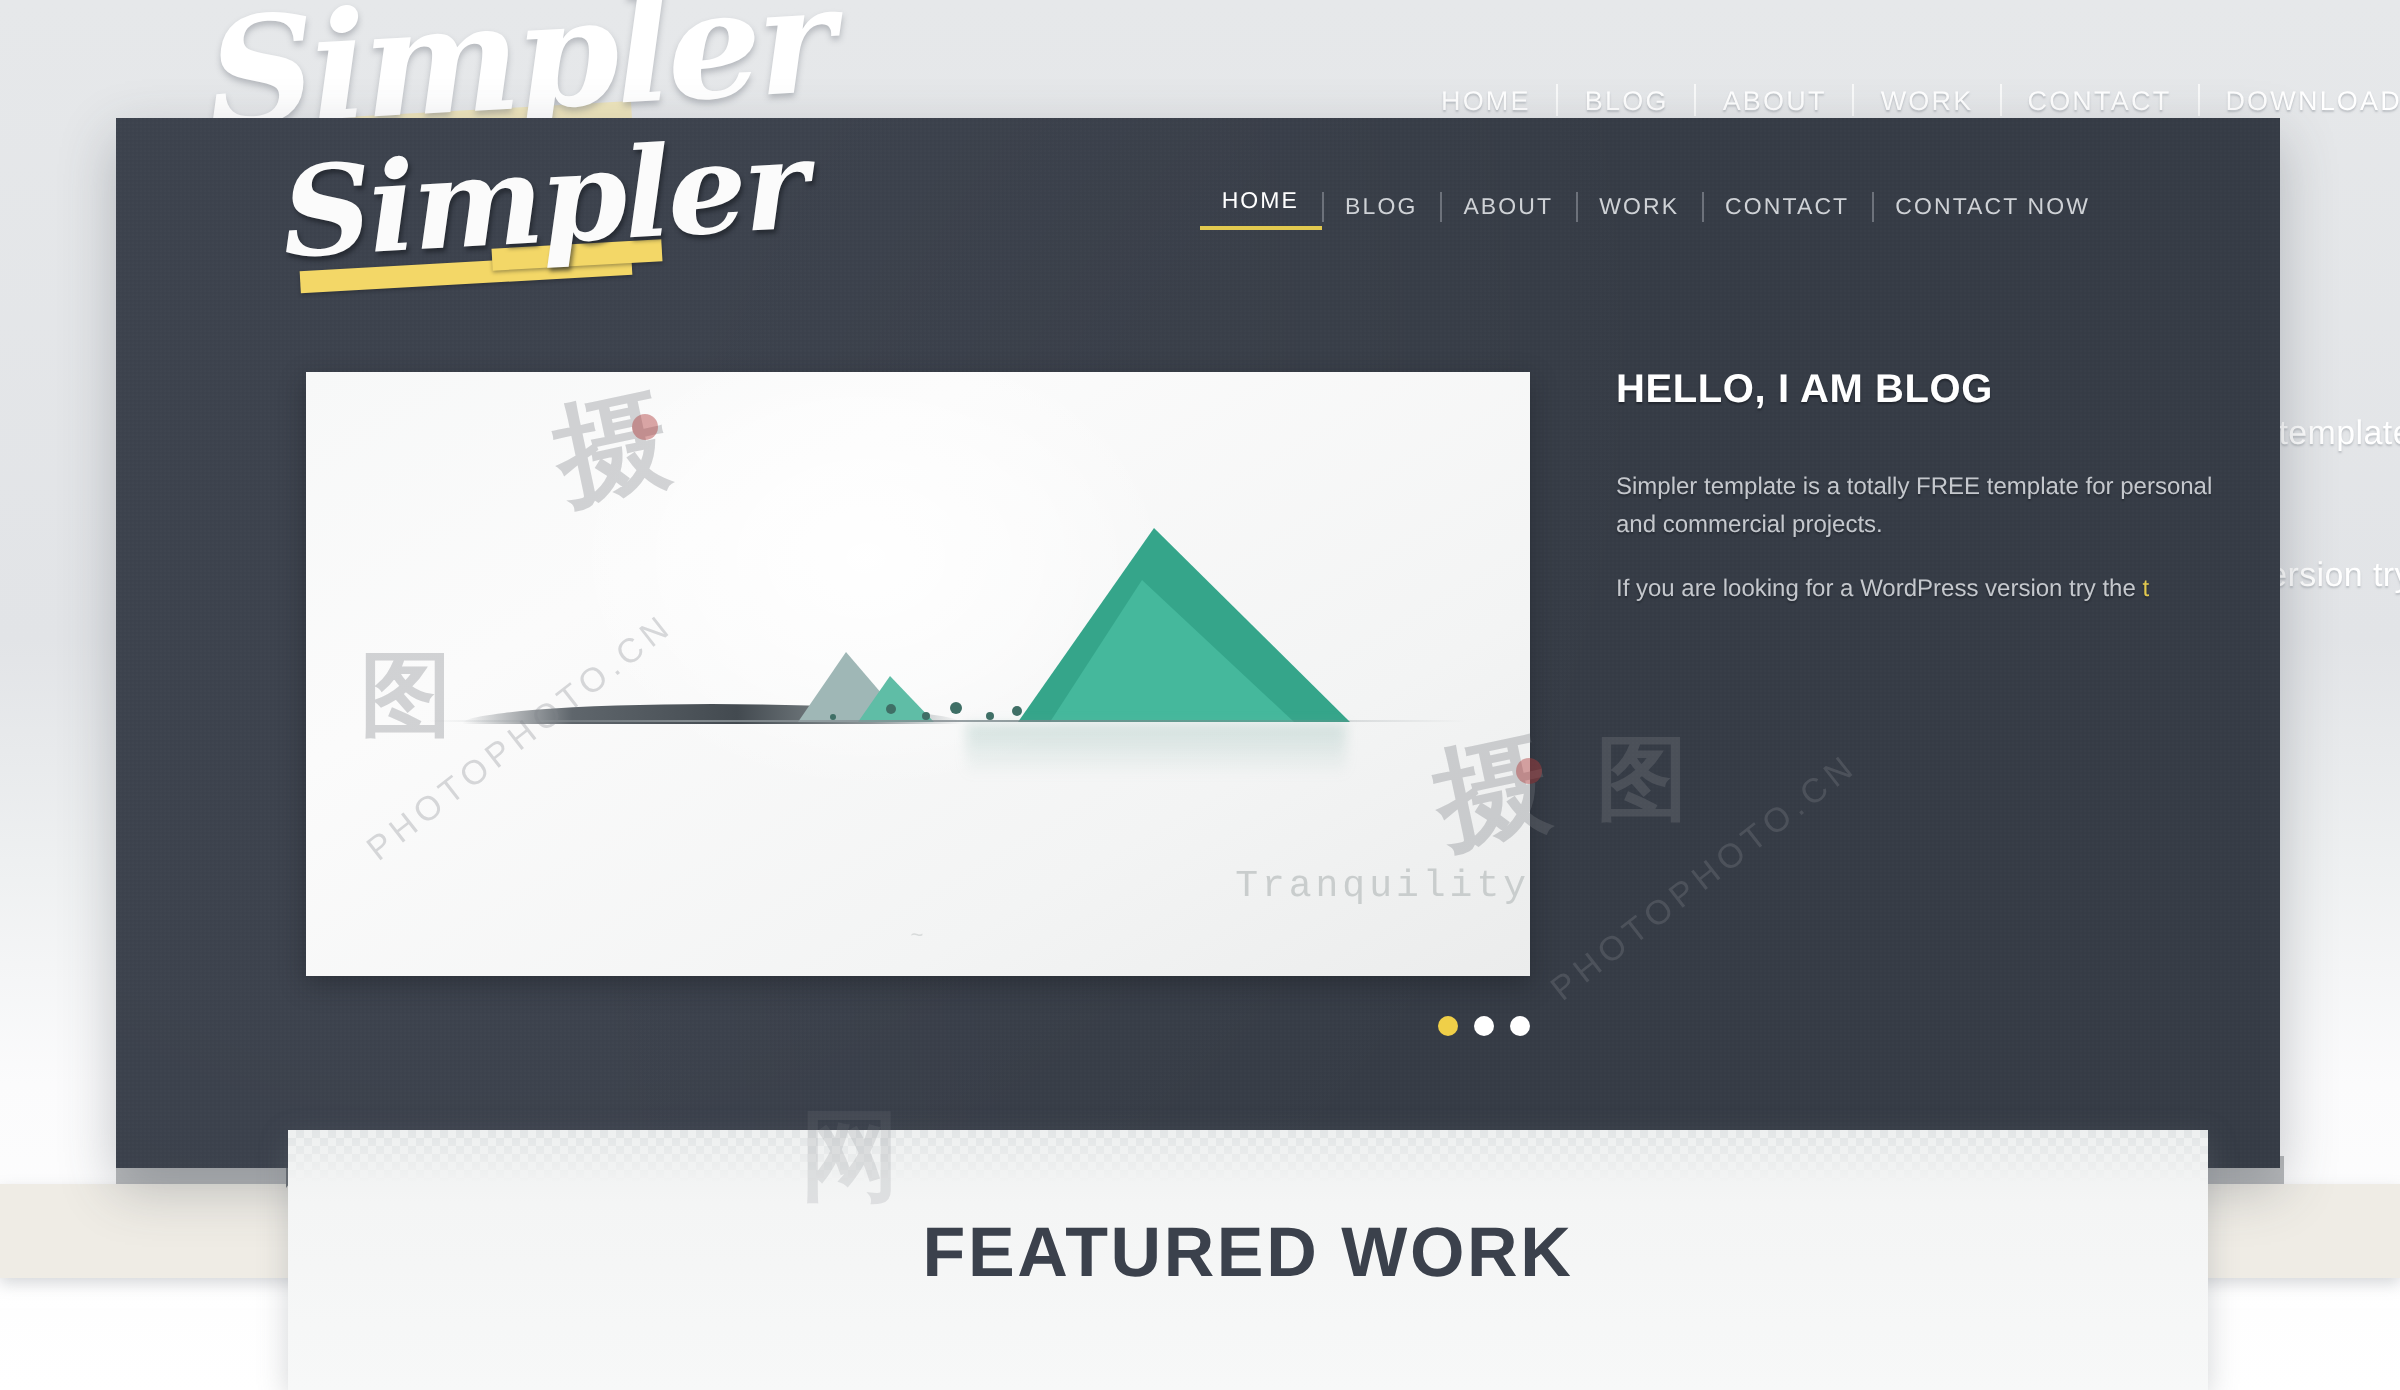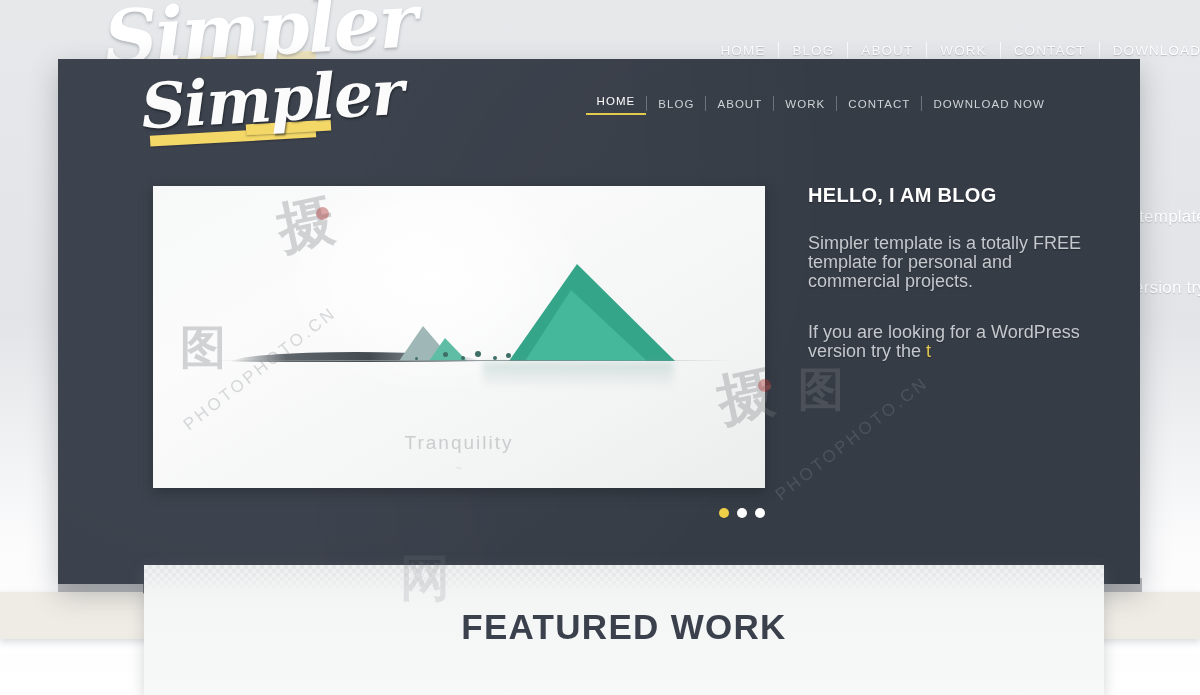--- a/index.html
+++ b/index.html
@@ -161,44 +161,44 @@
     background:linear-gradient(90deg, rgba(180,185,188,0) 0%, rgba(150,158,162,.75) 25%, rgba(120,130,135,.8) 60%, rgba(180,185,188,0) 100%);
   }
   .reflect {
     position:absolute; left:330px; top:176px; width:190px; height:26px;
     background:linear-gradient(180deg, rgba(120,170,160,.28), rgba(255,255,255,0));
     filter:blur(3px);
   }
   .specks { position:absolute; left:0; top:0; width:100%; height:100%; }
   .speck { position:absolute; background:#3f6f66; border-radius:50%; }
   .slide-caption {
-    position:absolute; left:0; right:0; top:246px; text-align:center;
+    position:absolute; left:0; right:0; top:246px; text-align:right;
     font-size:19px; color:#c9cdcd; letter-spacing:2px;
-    font-family:Liberation Sans, sans-serif;
+    font-family:Liberation Mono, monospace;
   }
   .slide-mark {
     position:absolute; left:0; right:0; top:276px; text-align:center;
     font-size:11px; color:#d8dbdb; letter-spacing:1px;
   }
 
   .dots { position:absolute; left:661px; top:449px; display:flex; gap:8px; }
   .dot { width:10px; height:10px; border-radius:50%; background:#ffffff; }
   .dot.active { background:#f0cf48; }
 
   
   .copy { position:absolute; left:750px; top:125px; width:300px; color:#e9eaec; }
   .copy h1 {
     font-size:20px; font-weight:700; letter-spacing:.3px; color:#ffffff;
     text-shadow:0 1px 1px rgba(20,24,30,.6);
   }
   .copy p {
-    margin-top:27px; font-size:18px; line-height:19px; color:#c5c8cd;
+    margin-top:27px; font-size:12px; line-height:19px; color:#c5c8cd;
     text-shadow:0 1px 1px rgba(20,24,30,.45);
   }
-  .copy p.p2 { margin-top:32px; }
+  .copy p.p2 { margin-top:13px; }
   .copy a.lnk { color:#e2c94f; text-decoration:none; }
 
   
   .ribbon-left, .ribbon-right {
     position:absolute; top:592px; height:47px; background:#efece5;
     box-shadow:0 3px 7px rgba(120,124,132,.28);
   }
   .ribbon-left  { left:0px;   width:192px; }
   .ribbon-right { right:0px;  width:192px; }
 
@@ -319,21 +319,21 @@
       <a class="active" href="#">HOME</a>
       <span class="sep"></span>
       <a href="#">BLOG</a>
       <span class="sep"></span>
       <a href="#">ABOUT</a>
       <span class="sep"></span>
       <a href="#">WORK</a>
       <span class="sep"></span>
       <a href="#">CONTACT</a>
       <span class="sep"></span>
-      <a href="#">DOWNLOAD NOW</a>
+      <a href="#">CONTACT NOW</a>
     </nav>
 
     <div class="slider">
       <div class="glow"></div>
       <div class="ridge"></div>
       <div class="mount-small"></div>
       <div class="mount-small2"></div>
       <div class="mount-main"></div>
       <div class="mount-main2"></div>
       <div class="waterline"></div>

